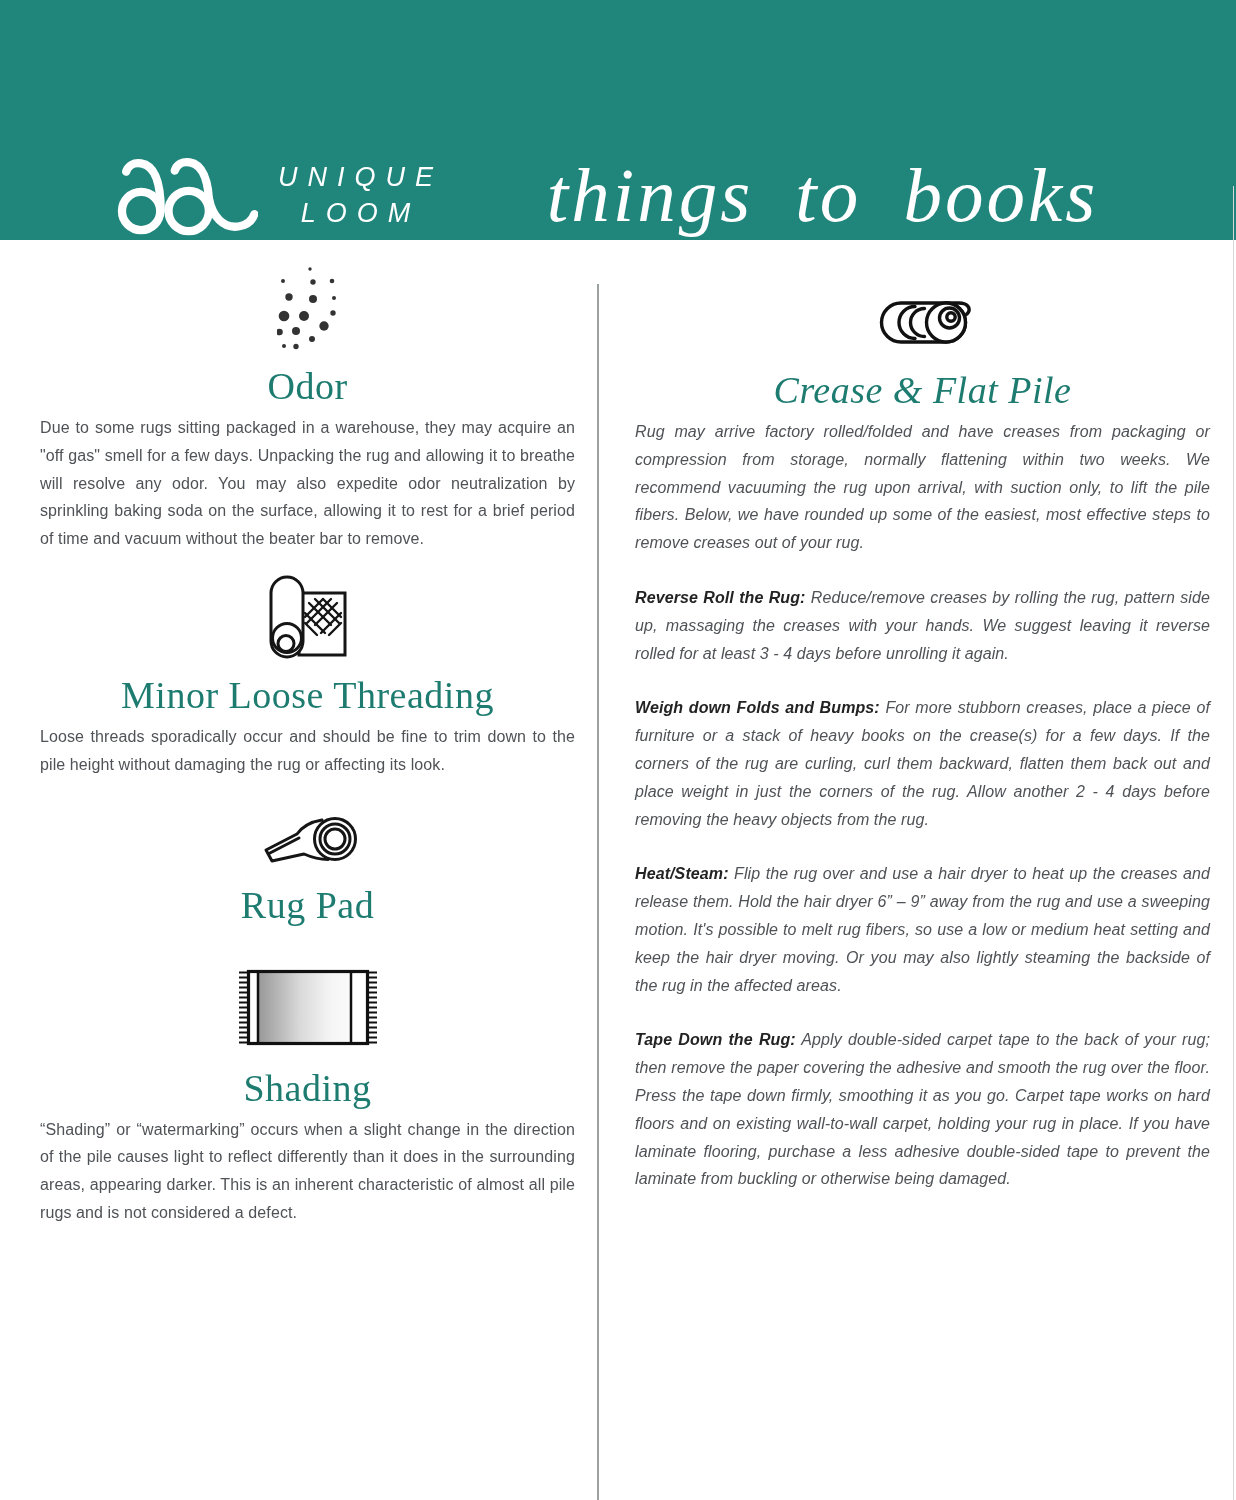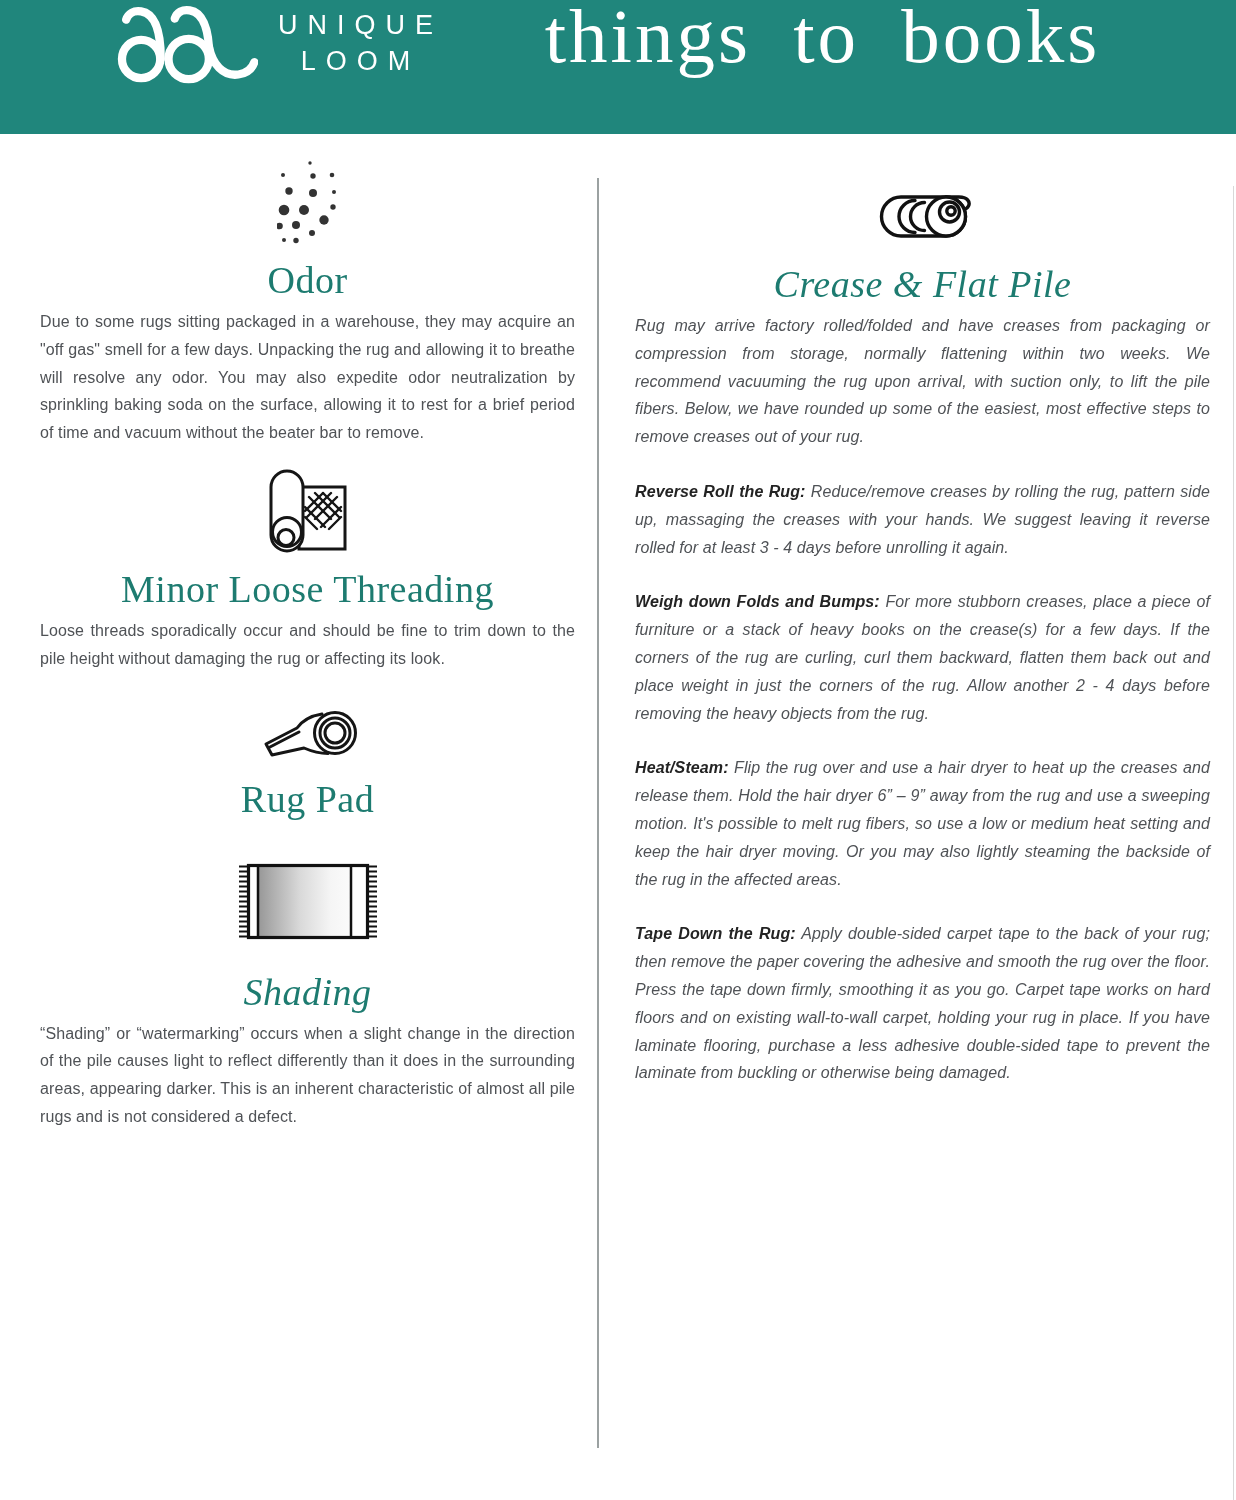--- a/index.html
+++ b/index.html
@@ -13,24 +13,25 @@
   html,body{background:#ffffff;}
   .page{
     position:relative;
     width:1236px;height:1500px;
     background:#ffffff;
     font-family:"Liberation Sans", sans-serif;
     overflow:hidden;
   }
   
   .header{
-    height:134px;
+    height:240px;
     background:var(--header-bg);
     display:flex;
-    align-items:flex-start;
+    align-items:flex-end;
+    font-style:italic;
   }
   .brand{
     display:flex;
     align-items:center;
     margin-left:108px;
     gap:16px;
     flex:0 0 auto;
   }
   .brand svg{display:block;}
   .brand-text{
@@ -89,21 +90,21 @@
   p.tip{margin-top:27px;}
   p.body b{
     color:#232323;
     font-weight:700;
   }
   
   .m-odor{margin-top:24px;}
   .m-thread{margin-top:22px;}
   .m-pad{margin-top:34px;}
   .m-shade{margin-top:42px;}
-  .m-shade + .sec-title{margin-top:30px;font-style:italic;}
+  .m-shade + .sec-title{margin-top:20px;}
   .m-crease{margin-top:60px;}
   .m-crease + .sec-title{margin-top:22px;}
   .edge-line{
     position:absolute;
     right:2px;top:186px;bottom:0;
     width:1px;background:#d8d8d8;
   }
 </style>
 </head>
 <body>

